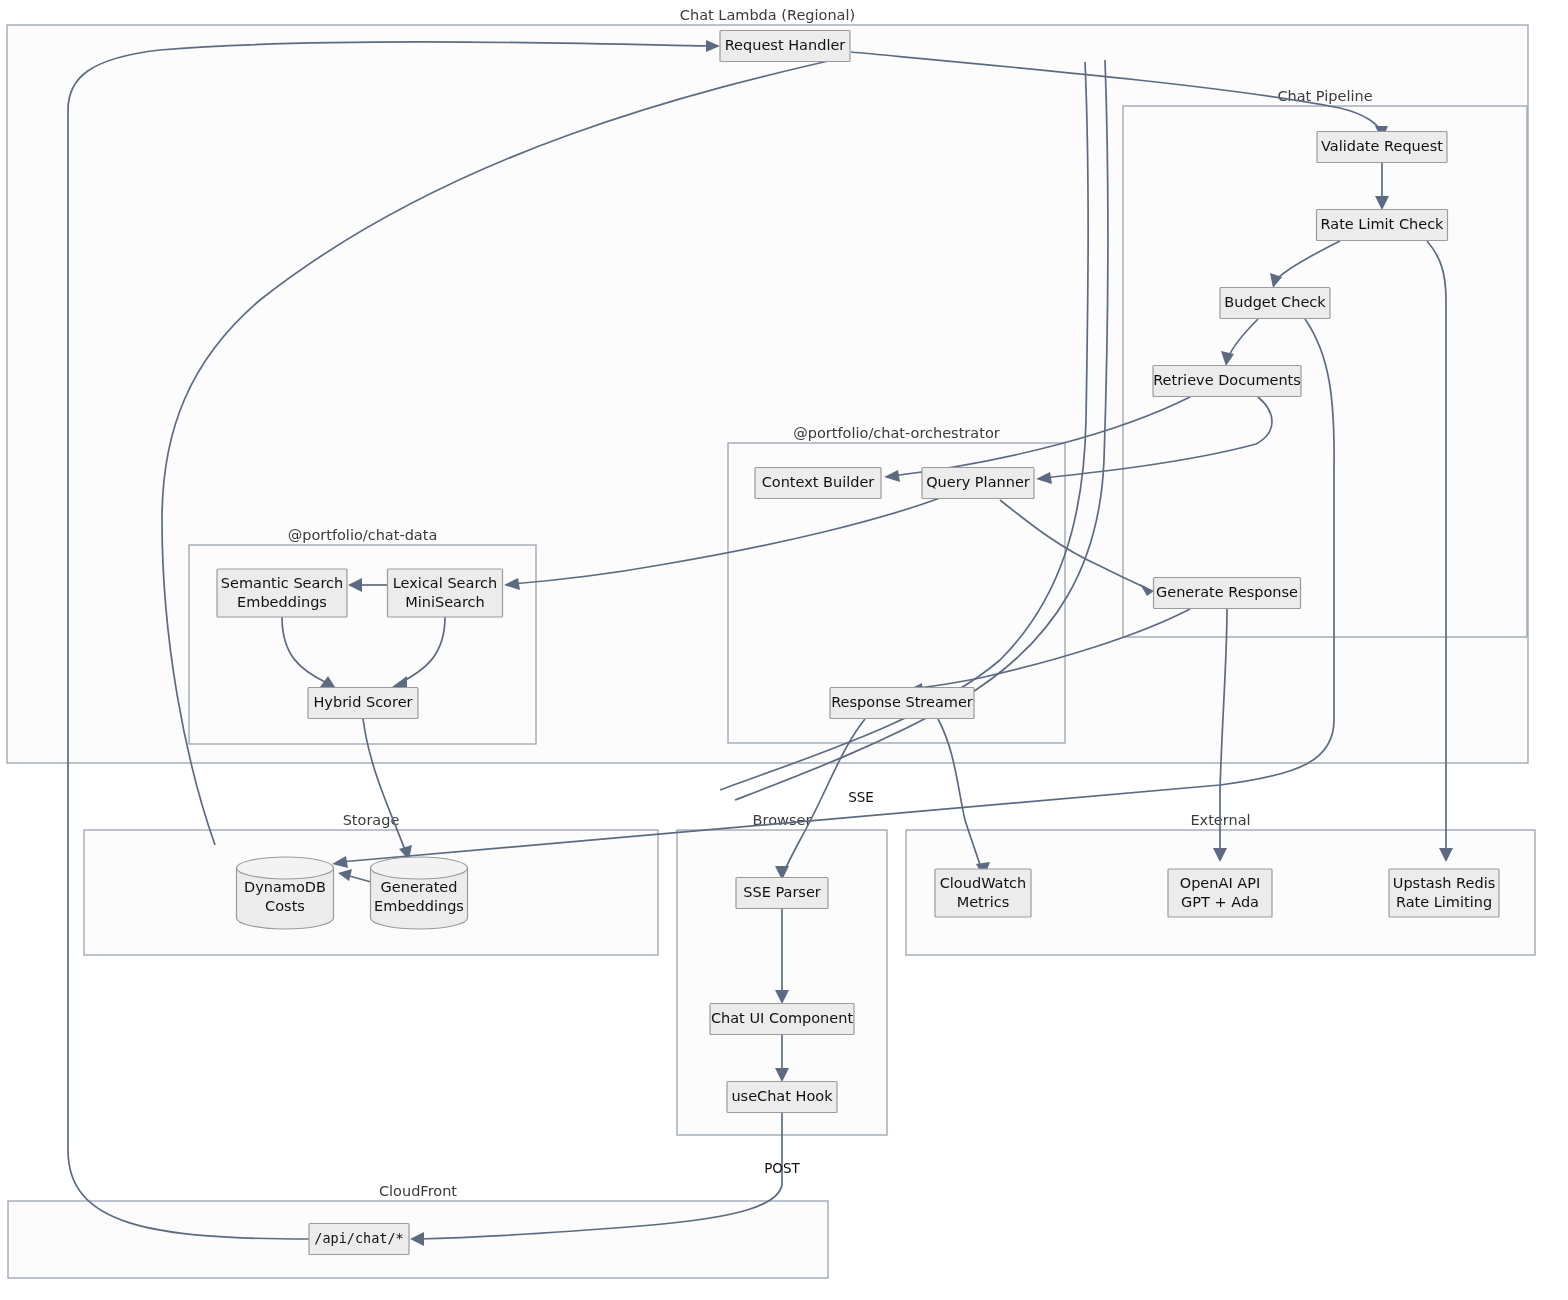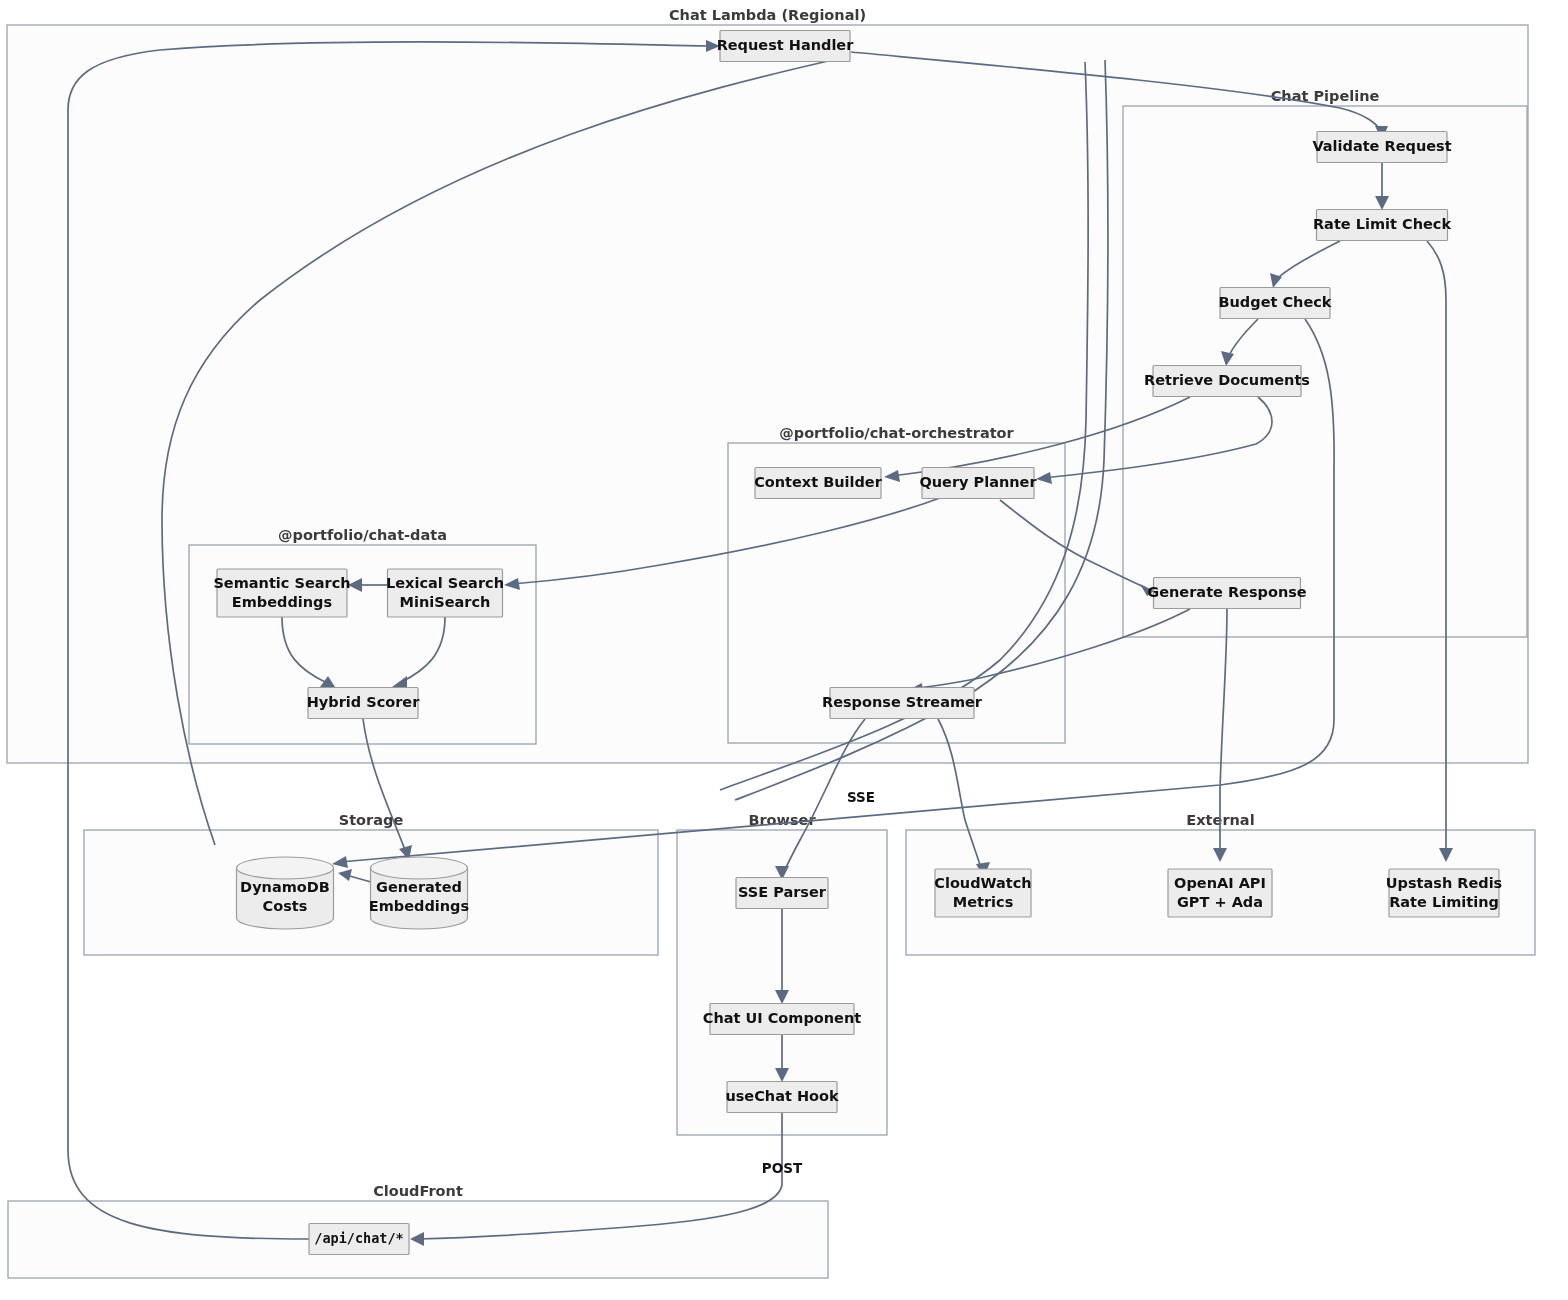--- a/index.html
+++ b/index.html
@@ -6,21 +6,20 @@
     margin: 0;
     padding: 0;
     background: #ffffff;
   }
   #diagram-root {
     position: relative;
     width: 1568px;
     height: 1300px;
     background: #ffffff;
     font-family: "DejaVu Sans", sans-serif;
-    font-weight: bold;
   }
   svg#diagram-svg {
     position: absolute;
     top: 0; left: 0;
     width: 1568px;
     height: 1300px;
     display: block;
   }
   .cluster-rect {
     fill: #fcfcfc;

